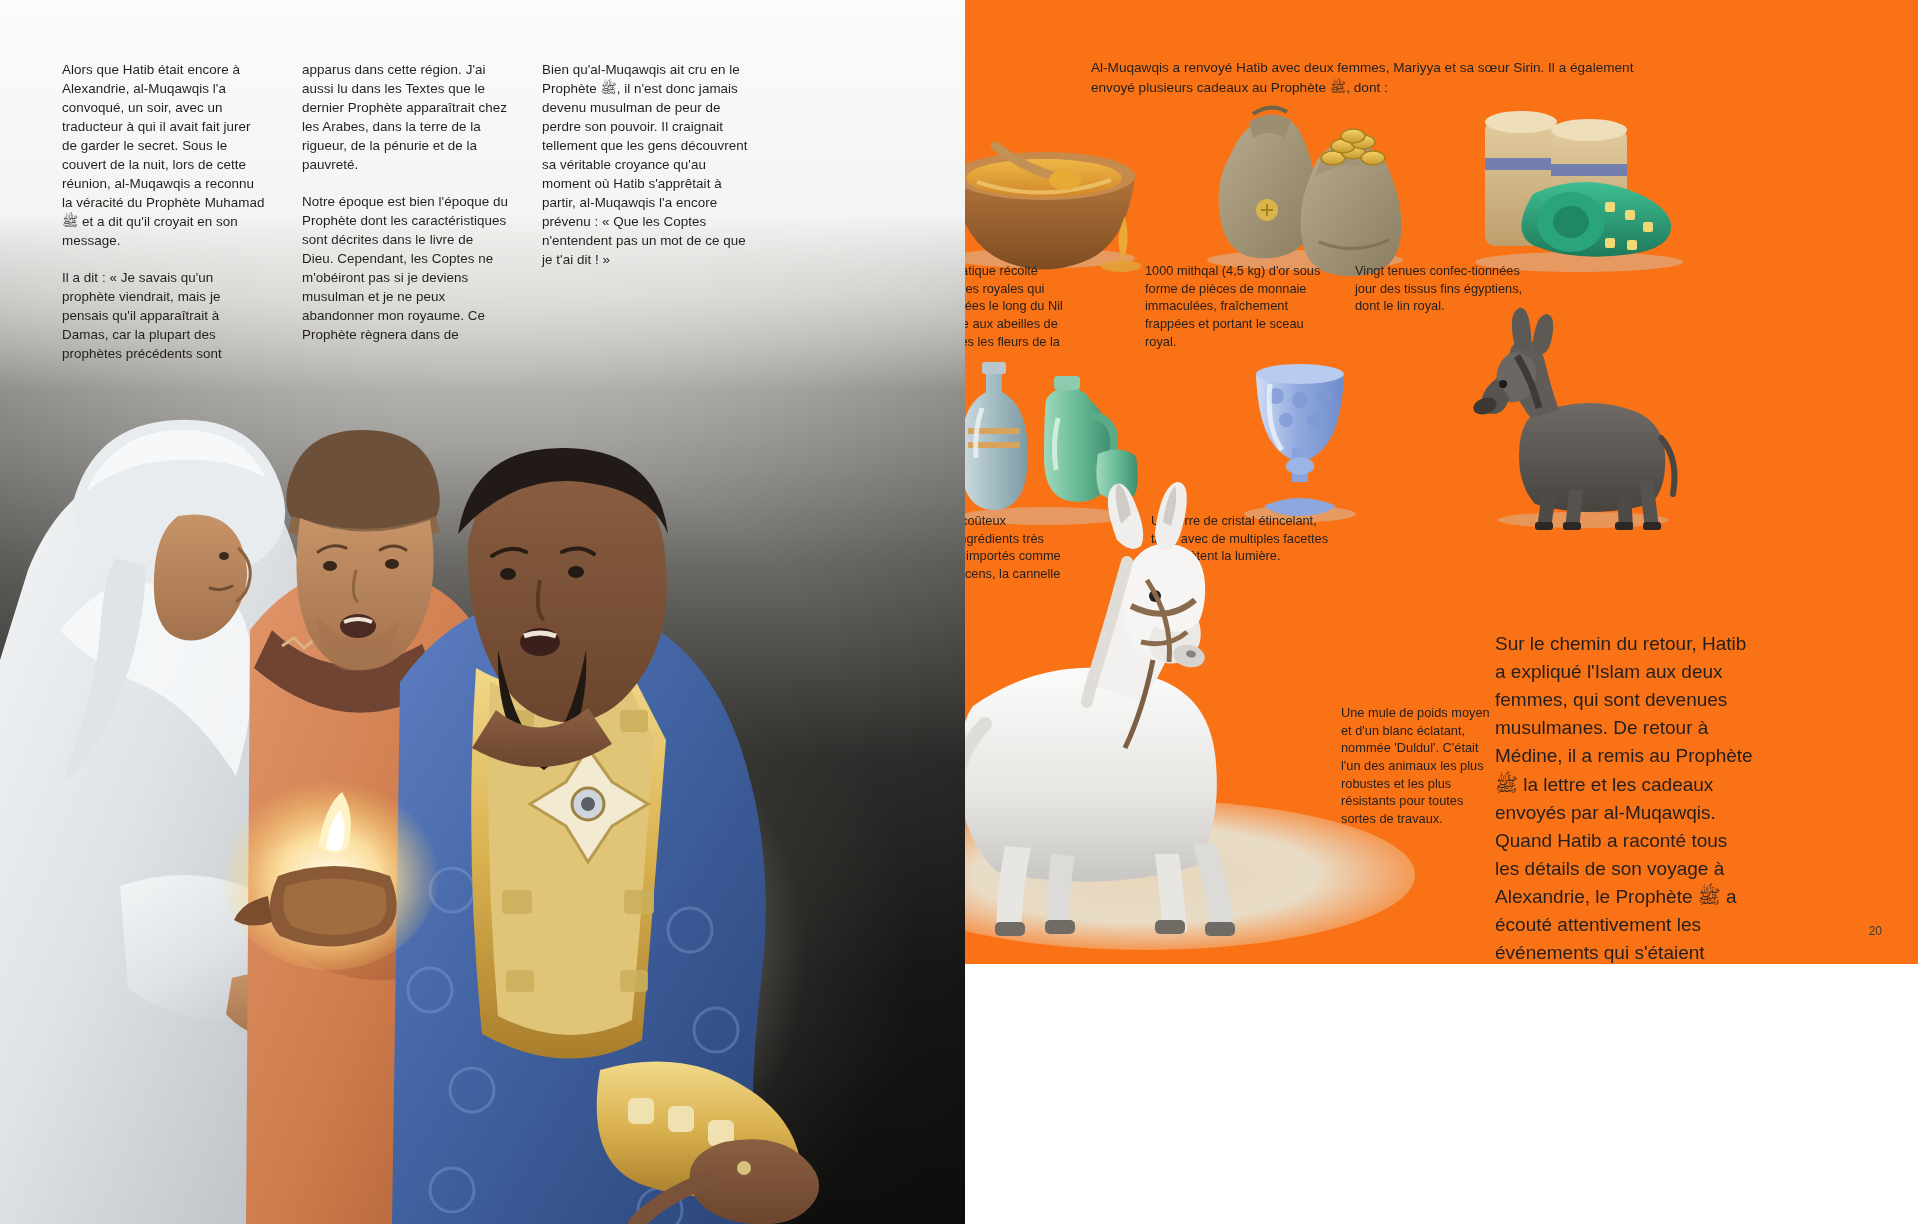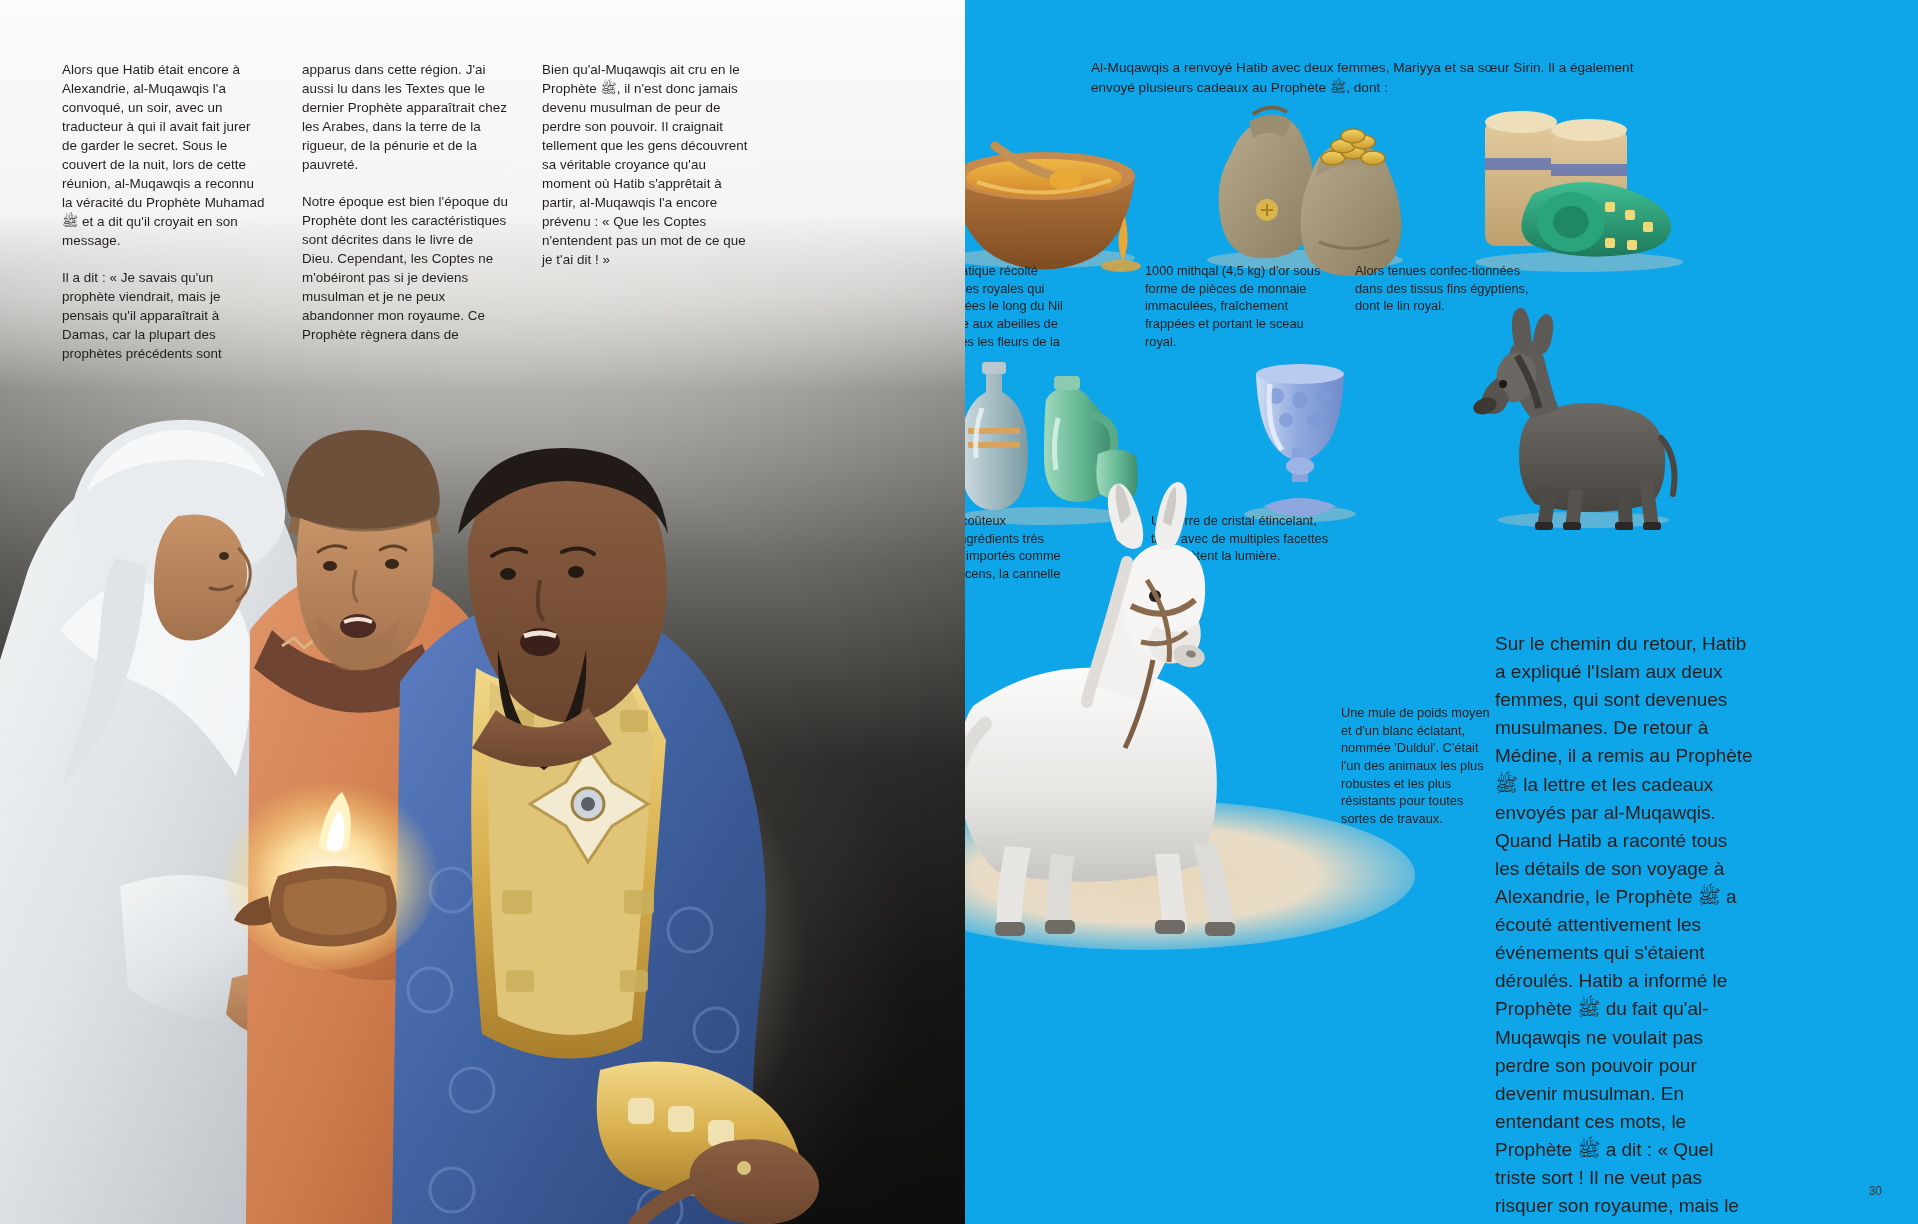--- a/index.html
+++ b/index.html
@@ -73,22 +73,22 @@
 
   
   .fig {
     position: absolute;
   }
 
   
   .page-right {
     position: relative;
     width: 953px;
-    height: 1224px;
-    background: #0ea5e9;
+    height: 964px;
+    background: #f97316;
     overflow: hidden;
   }
   .intro {
     position: absolute;
     left: 126px;
     top: 58px;
     width: 545px;
     font-size: 13.6px;
     line-height: 1.5;
     color: #231f1e;
@@ -401,21 +401,21 @@
       <ellipse cx="116" cy="124" rx="34" ry="30" fill="#2aa47c"></ellipse>
       <ellipse cx="116" cy="124" rx="18" ry="16" fill="#1f8763"></ellipse>
       <g fill="#f2d978">
         <rect x="150" y="104" width="10" height="10" rx="2"></rect>
         <rect x="170" y="112" width="10" height="10" rx="2"></rect>
         <rect x="188" y="124" width="10" height="10" rx="2"></rect>
         <rect x="150" y="140" width="10" height="10" rx="2"></rect>
         <rect x="172" y="142" width="10" height="10" rx="2"></rect>
       </g>
     </svg>
-    <div class="caption" style="left:390px; top:262px; width:178px;">Alors tenues confec-tionnées dans des tissus fins égyptiens, dont le lin royal.</div>
+    <div class="caption" style="left:390px; top:262px; width:178px;">Vingt tenues confec-tionnées jour des tissus fins égyptiens, dont le lin royal.</div>
 
     <svg class="fig" style="left:-15px; top:356px; width:200px; height:172px;" viewBox="0 0 200 172">
       <defs>
         <linearGradient id="glassBlue" x1="0" y1="0" x2="1" y2="0">
           <stop offset="0%" stop-color="#cfdde2"></stop>
           <stop offset="55%" stop-color="#9fb8bf"></stop>
           <stop offset="100%" stop-color="#7d9aa3"></stop>
         </linearGradient>
         <linearGradient id="glassGreen" x1="0" y1="0" x2="1" y2="0">
           <stop offset="0%" stop-color="#9fd9bd"></stop>
@@ -545,15 +545,15 @@
         <rect x="300" y="410" width="30" height="14" rx="5"></rect>
         <rect x="350" y="412" width="30" height="14" rx="5"></rect>
       </g>
 
       <path d="M130 214 q-34 34 -30 92" fill="none" stroke="#dedcd8" stroke-width="14" stroke-linecap="round"></path>
     </svg>
     <div class="caption" style="left:376px; top:704px; width:150px;">Une mule de poids moyen et d'un blanc éclatant, nommée 'Duldul'. C'était l'un des animaux les plus robustes et les plus résistants pour toutes sortes de travaux.</div>
 
     <div class="rt-block" style="left:530px; top:630px; width:258px;">Sur le chemin du retour, Hatib a expliqué l'Islam aux deux femmes, qui sont devenues musulmanes. De retour à Médine, il a remis au Prophète ﷺ la lettre et les cadeaux envoyés par al-Muqawqis. Quand Hatib a raconté tous les détails de son voyage à Alexandrie, le Prophète ﷺ a écouté attentivement les événements qui s'étaient déroulés. Hatib a informé le Prophète ﷺ du fait qu'al-Muqawqis ne voulait pas perdre son pouvoir pour devenir musulman. En entendant ces mots, le Prophète ﷺ a dit : « Quel triste sort ! Il ne veut pas risquer son royaume, mais le royaume qu'il aime tant le quittera un jour.»</div>
 
-    <div class="page-number">30</div>
+    <div class="page-number">20</div>
   </div>
 </div>
 
 </body></html>

